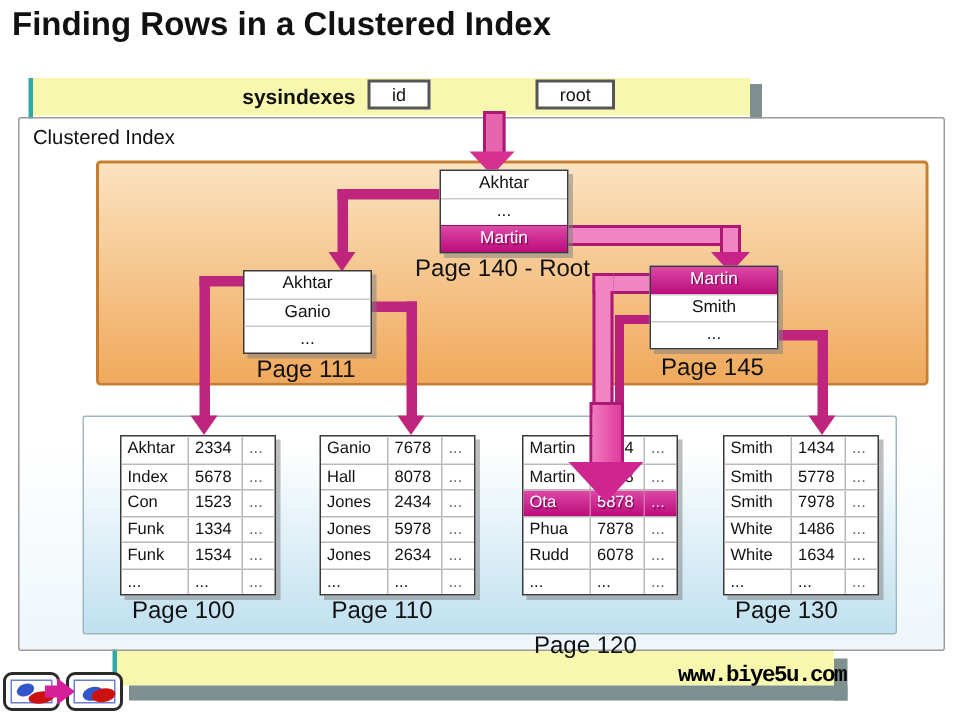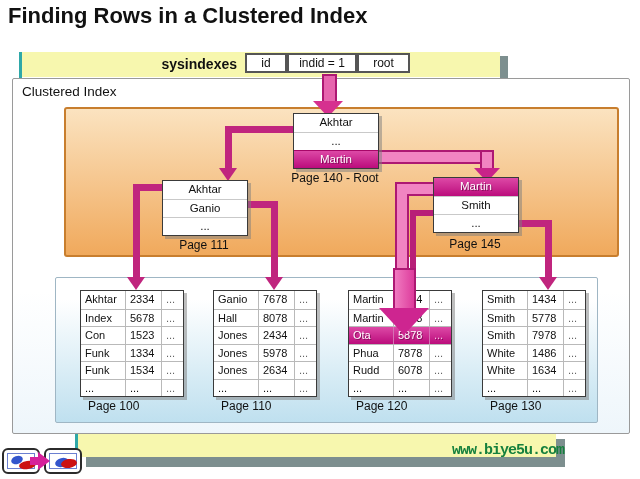--- a/index.html
+++ b/index.html
@@ -27,21 +27,21 @@
   .leafpanel{left:55px;top:277px;width:543px;height:146px;border:1px solid #9FB6C4;border-radius:2px;
              background:linear-gradient(#ffffff 15%,#BFE0EF);box-sizing:border-box;z-index:2;}
 
   
   .nodebox{width:84px;background:#fff;border:1px solid #3a3a3a;box-shadow:3px 3px 0 rgba(125,125,125,.5);z-index:4;}
   .nodebox .r{height:18px;line-height:17px;text-align:center;font-size:11.5px;border-top:1px solid #c9c9c9;
               box-sizing:border-box;overflow:hidden;}
   .nodebox .r:first-child{border-top:none;}
   .r.hl{background:linear-gradient(#DD49A6,#BB0C7C);color:#fff;border-top-color:#a80668;
         text-shadow:1px 1px 0 rgba(90,0,60,.6);}
-  .cap{font-size:12px;z-index:4;}
+  .cap{font-size:16px;z-index:4;}
 
   
   .leaf{width:102px;background:#fff;border:1px solid #3a3a3a;box-shadow:3px 3px 0 rgba(125,125,125,.5);z-index:4;}
   .lrow{display:flex;height:17.5px;line-height:17px;font-size:11px;border-top:1px solid #b9b9b9;box-sizing:border-box;}
   .lrow:first-child{border-top:none;}
   .lc{padding-left:4px;box-sizing:border-box;overflow:hidden;white-space:nowrap;}
   .lc1{width:45px;border-right:1px solid #b9b9b9;}
   .lc2{width:36px;border-right:1px solid #b9b9b9;}
   .lc3{flex:1;color:#666;}
   .lrow.hl{background:linear-gradient(#DD49A6,#BB0C7C);color:#fff;text-shadow:1px 1px 0 rgba(90,0,60,.6);}
@@ -58,40 +58,39 @@
   .bigarrow-shaft{left:393px;top:268px;width:23px;height:44px;background:linear-gradient(90deg,#F07AC0,#DD3C9C);
                   border:2px solid #AD1873;box-sizing:border-box;z-index:6;}
   .bigarrow-head{left:379px;top:308px;border-left:25px solid transparent;border-right:25px solid transparent;
                  border-top:27px solid #CE2590;z-index:6;}
 
   
   .navbtn{width:38px;height:26px;background:#fff;border:2px solid #2b2b2b;border-radius:6px;box-sizing:border-box;z-index:5;}
   .navinner{position:absolute;left:3px;top:3px;right:3px;bottom:3px;border:1px solid #6b7fd0;}
   .blob{position:absolute;border-radius:50%;}
   .watermark{left:452px;top:442px;font-family:"Liberation Mono",monospace;font-weight:bold;font-size:15px;
-             color:#15803d;z-index:6;letter-spacing:-1px;}
+             color:#000000;z-index:6;letter-spacing:-1px;}
 </style>
 </head>
 <body>
 
 <div id="stage">
 
   <div class="abs band" style="left:22px;top:52px;width:478px;height:25px;"></div>
   <div class="abs bandshadow" style="left:500px;top:56px;width:8px;height:25px;"></div>
   <div class="abs tealline" style="left:19px;top:52px;width:3px;height:33px;"></div>
   <div class="abs band" style="left:77px;top:433px;width:479px;height:24px;"></div>
   <div class="abs bandshadow" style="left:556px;top:439px;width:9px;height:28px;"></div>
   <div class="abs bandshadow" style="left:86px;top:457px;width:479px;height:10px;"></div>
   <div class="abs tealline" style="left:75px;top:421px;width:3px;height:36px;"></div>
 
   <div class="abs syslabel">sysindexes</div>
 
   <div class="abs title">Finding Rows in a Clustered Index</div>
   <div class="abs sysbox" style="left:245px;width:42px;">id</div>
-  <div class="abs sysbox" style="left:287px;width:70px;">indid = 1</div>
   <div class="abs sysbox" style="left:357px;width:53px;">root</div>
 
   <div class="abs mainbox"></div>
   <div class="abs seclabel">Clustered Index</div>
   <div class="abs orangebox"></div>
   <div class="abs leafpanel"></div>
 
   <div class="abs pipe" style="left:322px;top:74px;width:15px;height:30px;background:#E765AE;"></div>
   <div class="abs tri" style="left:313px;top:101px;border-left:15px solid transparent;border-right:15px solid transparent;border-top:16px solid #D6308F;"></div>
 
@@ -240,21 +239,21 @@
         <div class="lc lc1">Rudd</div>
         <div class="lc lc2">6078</div>
         <div class="lc lc3">...</div>
       </div>
     <div class="lrow">
         <div class="lc lc1">...</div>
         <div class="lc lc2">...</div>
         <div class="lc lc3">...</div>
       </div>
   </div>
-  <div class="abs cap" style="left:356px;top:399px;">Page 120</div>
+  <div class="abs cap" style="left:356px;top:422px;">Page 120</div>
 
   <div class="abs leaf" style="left:482px;top:290px;">
     <div class="lrow">
         <div class="lc lc1">Smith</div>
         <div class="lc lc2">1434</div>
         <div class="lc lc3">...</div>
       </div>
     <div class="lrow">
         <div class="lc lc1">Smith</div>
         <div class="lc lc2">5778</div>

